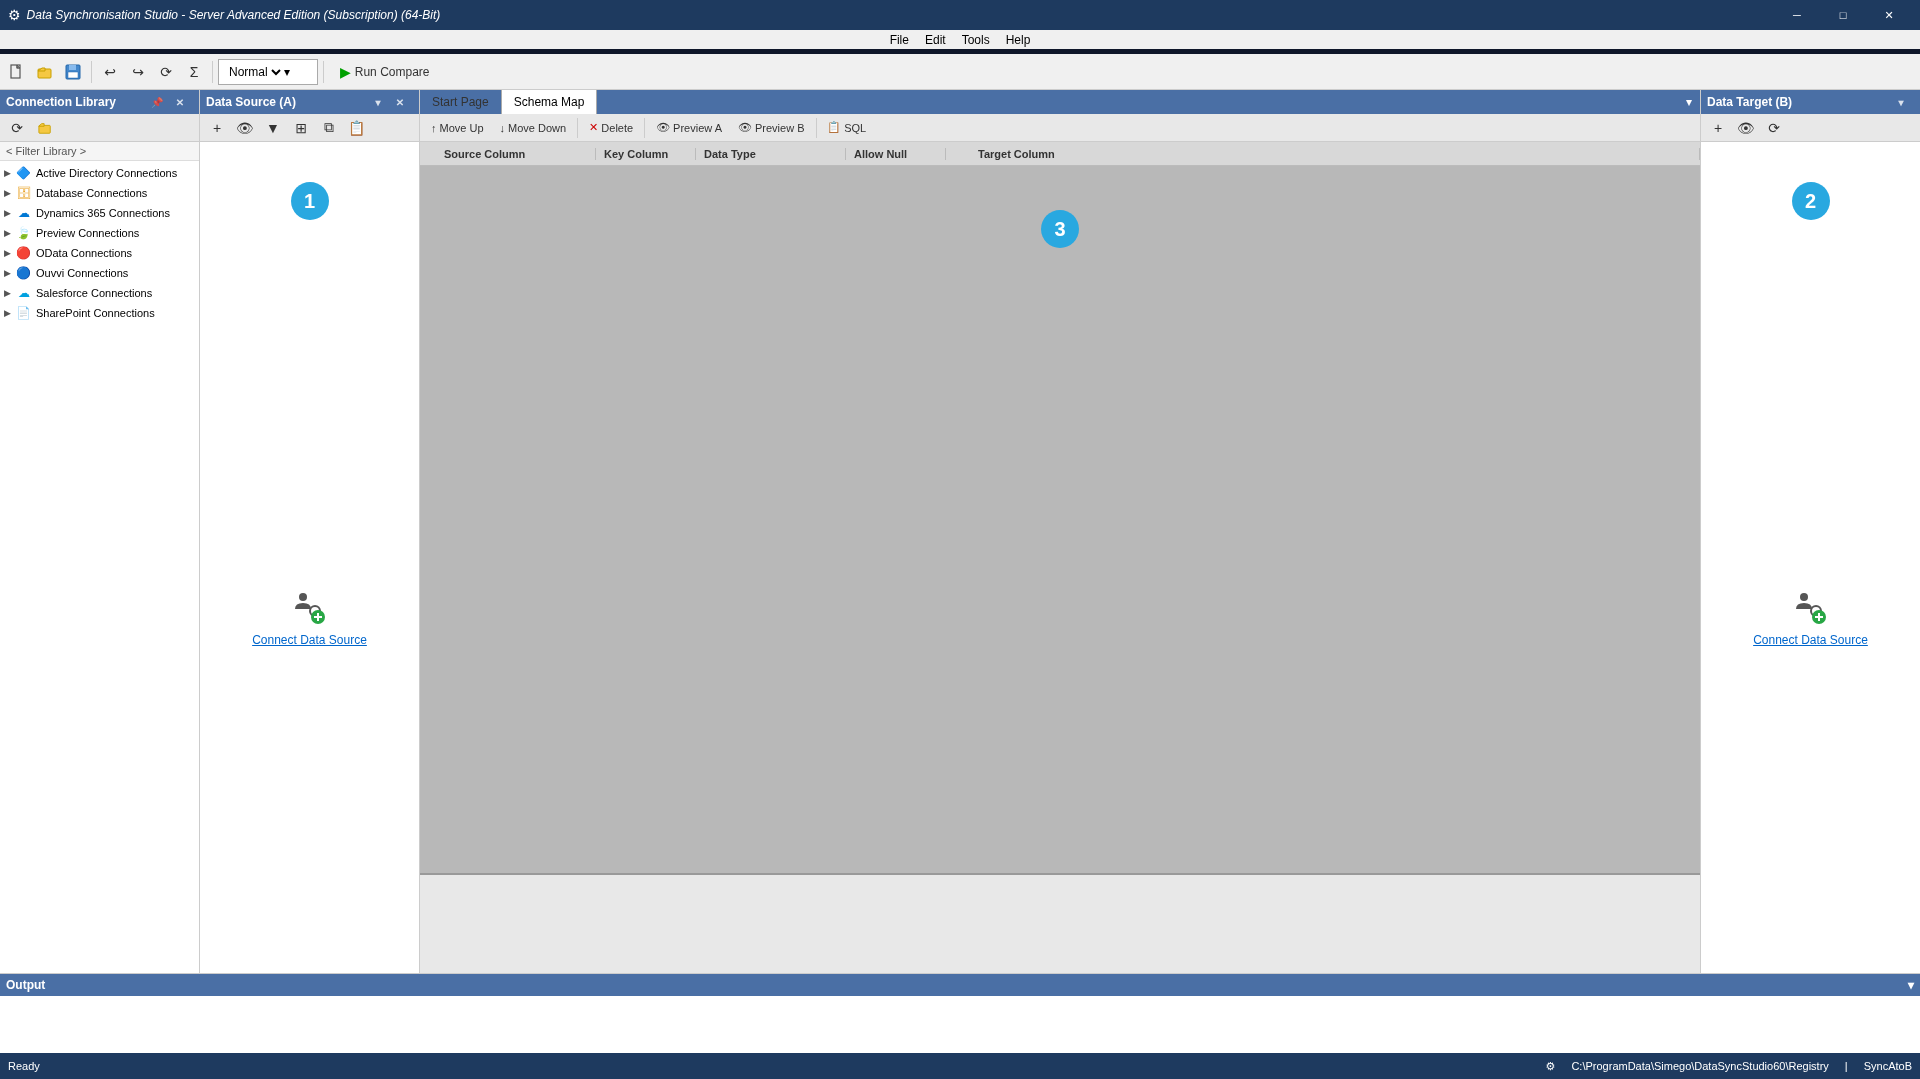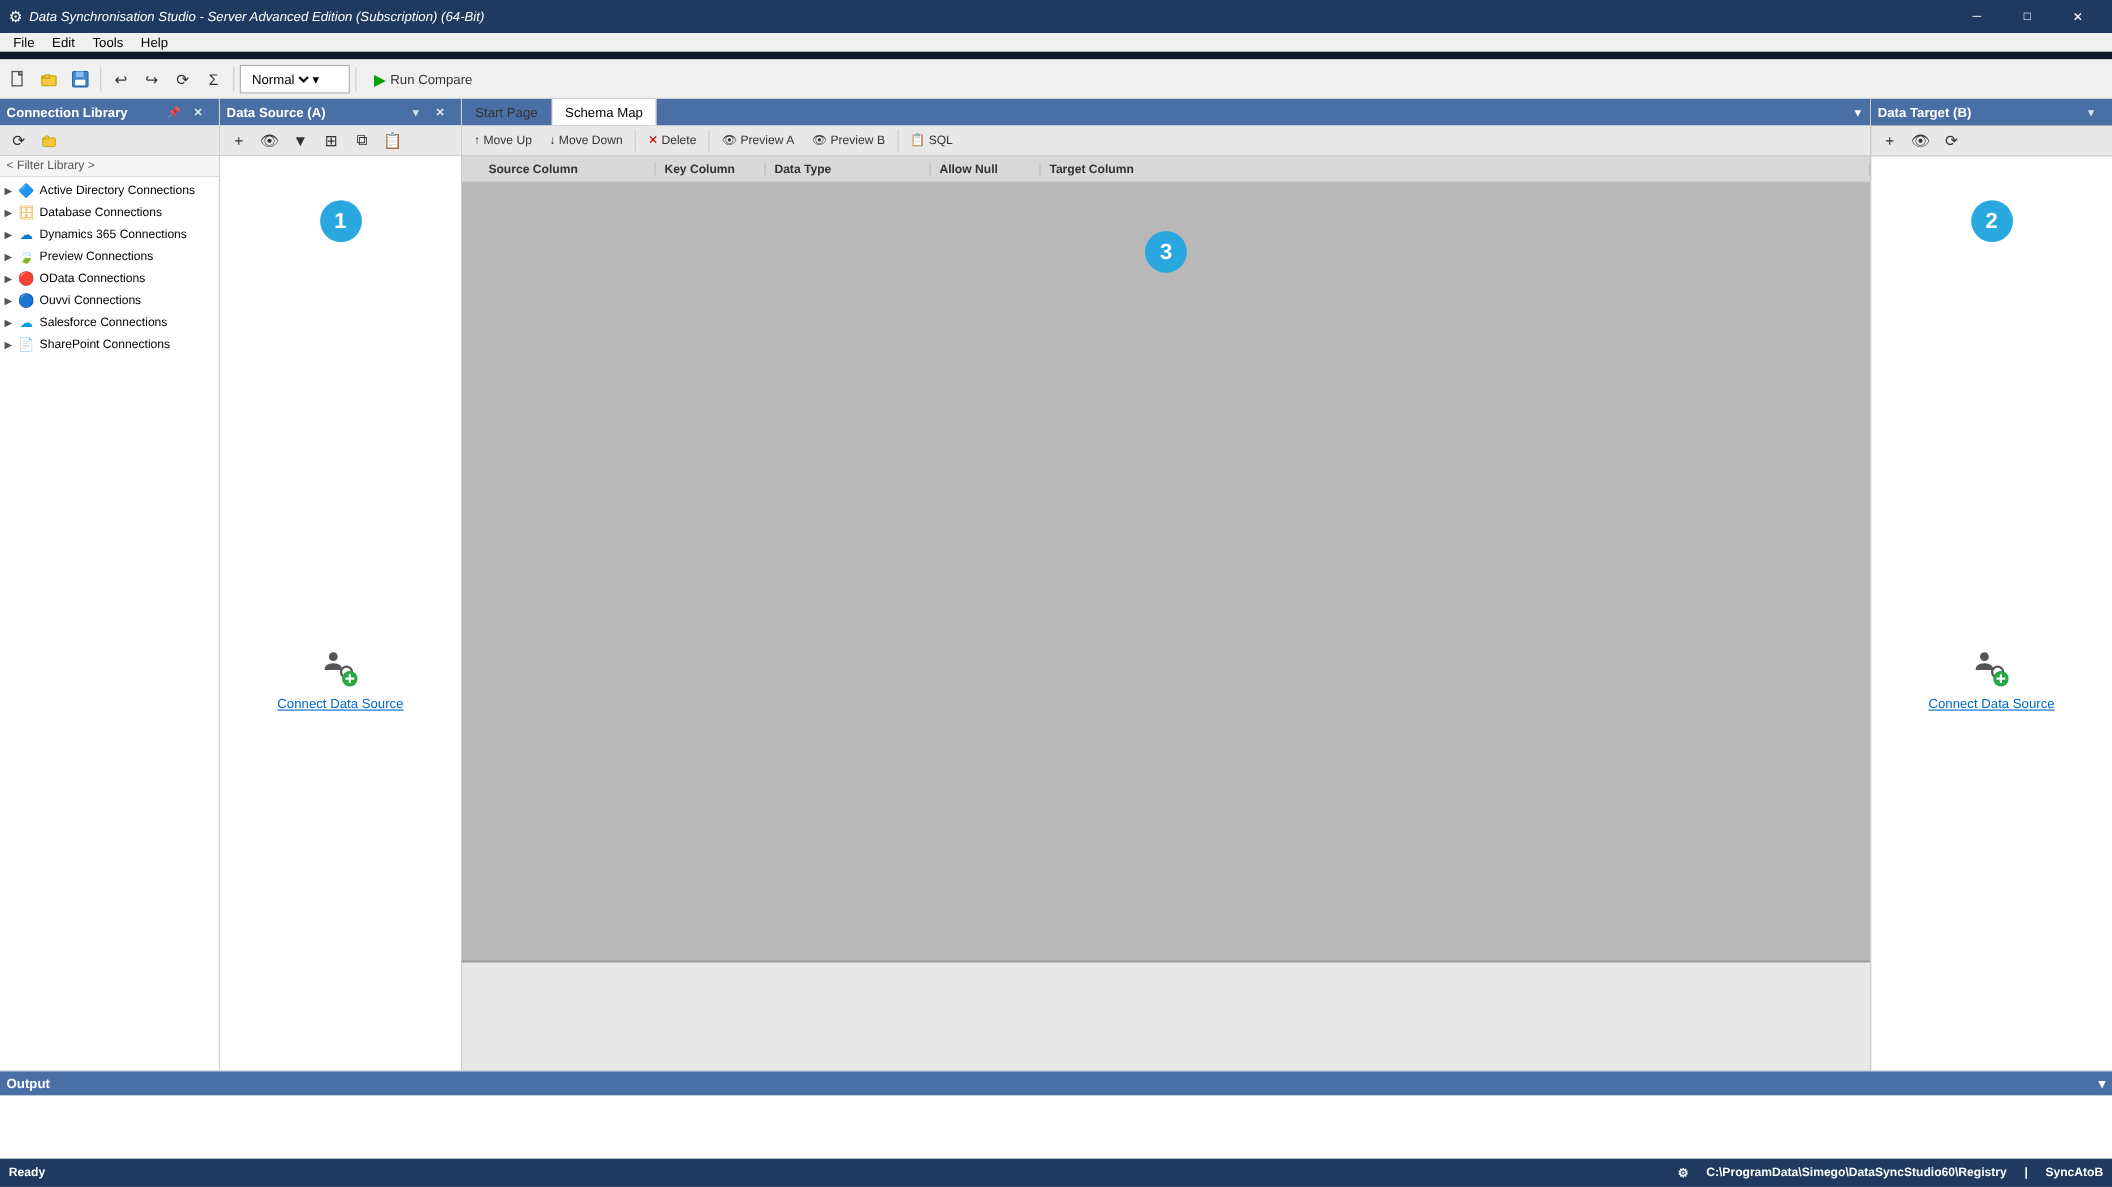--- a/index.html
+++ b/index.html
@@ -22,21 +22,22 @@
       cursor: pointer; font-size: 11px; color: white;
     }
 
     
     #menubar {
       background: #f0f0f0;
       height: 24px;
       display: flex;
       align-items: center;
       padding: 0 4px;
-      border-bottom: 7px solid #0f172a;
+      border-bottom: 5px solid #0f172a;
+      justify-content: center;
     }
     #menubar .menu-item {
       padding: 2px 8px;
       cursor: pointer;
       font-size: 12px;
     }
 
     
     #toolbar {
       background: #f0f0f0;
@@ -237,21 +238,21 @@
       padding: 0 8px;
       font-size: 11px;
       font-weight: bold;
       color: #333;
       border-right: 1px solid #bbb;
     }
     .col-source { width: 160px; margin-left: 16px; }
     .col-key { width: 100px; }
     .col-type { width: 150px; }
     .col-null { width: 100px; }
-    .col-target { flex: 1; }
+    .col-target { flex: 1; margin-left: 24px; }
     #schema-grid-body {
       flex: 1;
       background: #b8b8b8;
       min-height: 0;
     }
     #schema-lower {
       height: 100px;
       background: #e8e8e8;
       border-top: 2px solid #999;
     }
@@ -306,21 +307,20 @@
     
     #statusbar {
       background: #1e3a5f;
       color: white;
       height: 26px;
       display: flex;
       align-items: center;
       padding: 0 8px;
       font-size: 11px;
       justify-content: space-between;
-      font-weight: bold;
     }
 
     
     .connect-svg {
       width: 36px; height: 36px;
     }
 
     .panel-header-right { display: flex; align-items: center; gap: 4px; margin-right: 4px; }
   </style>
 </head>

